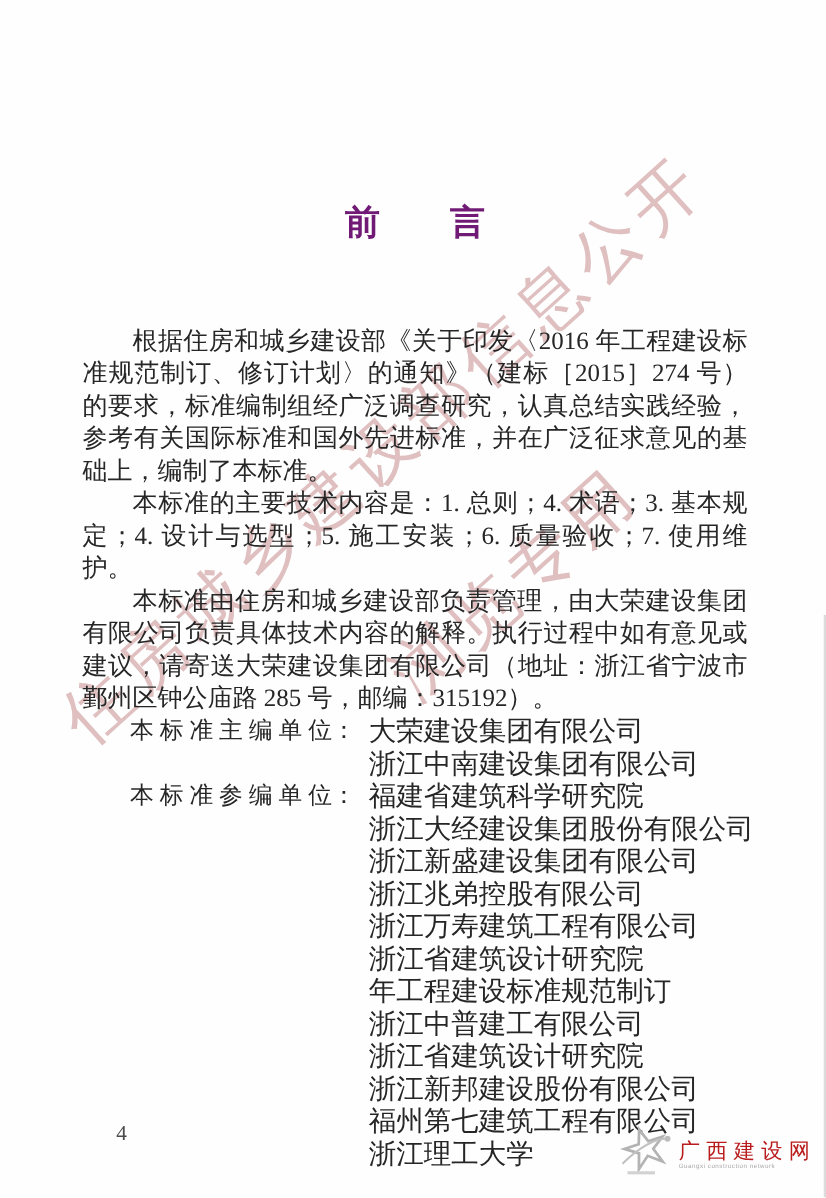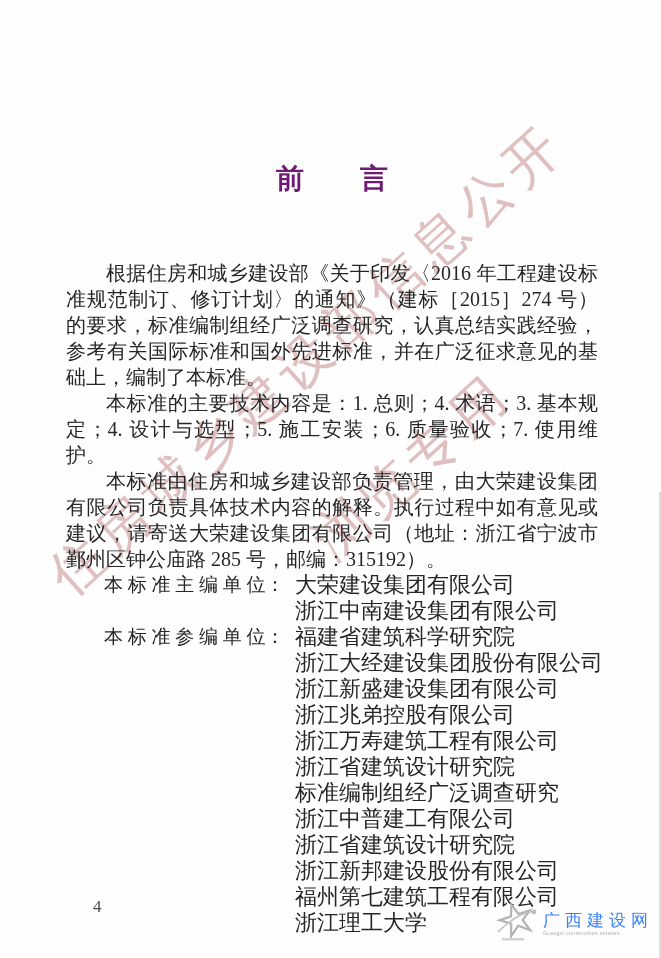--- a/index.html
+++ b/index.html
@@ -93,21 +93,21 @@
     display: flex;
     align-items: center;
     gap: 5px;
     z-index: 2;
   }
   .logo-star { width: 42px; height: 48px; }
   .logo-text-block { display: flex; flex-direction: column; }
   .logo-cn {
     font-size: 17px;
     letter-spacing: 5px;
-    color: #3b82f6;
+    color: #b91c1c;
     line-height: 19px;
     font-family: "Liberation Serif", "DejaVu Serif", serif;
   }
   .logo-en {
     font-size: 5px;
     color: #a8a8a8;
     letter-spacing: 0.4px;
     line-height: 7px;
     font-family: "Liberation Sans", "DejaVu Sans", sans-serif;
   }
@@ -149,21 +149,21 @@
 
       <div class="unit-row">
         <div class="unit-label">本 标 准 参 编 单 位：</div>
         <div class="unit-orgs">
           <div class="org">福建省建筑科学研究院</div>
           <div class="org">浙江大经建设集团股份有限公司</div>
           <div class="org">浙江新盛建设集团有限公司</div>
           <div class="org">浙江兆弟控股有限公司</div>
           <div class="org">浙江万寿建筑工程有限公司</div>
           <div class="org">浙江省建筑设计研究院</div>
-          <div class="org">标准编制组经广泛调查研究</div>
+          <div class="org">年工程建设标准规范制订</div>
           <div class="org">浙江中普建工有限公司</div>
           <div class="org">浙江省建筑设计研究院</div>
           <div class="org">浙江新邦建设股份有限公司</div>
           <div class="org">福州第七建筑工程有限公司</div>
           <div class="org">浙江理工大学</div>
         </div>
       </div>
     </div>
   </div>
 

